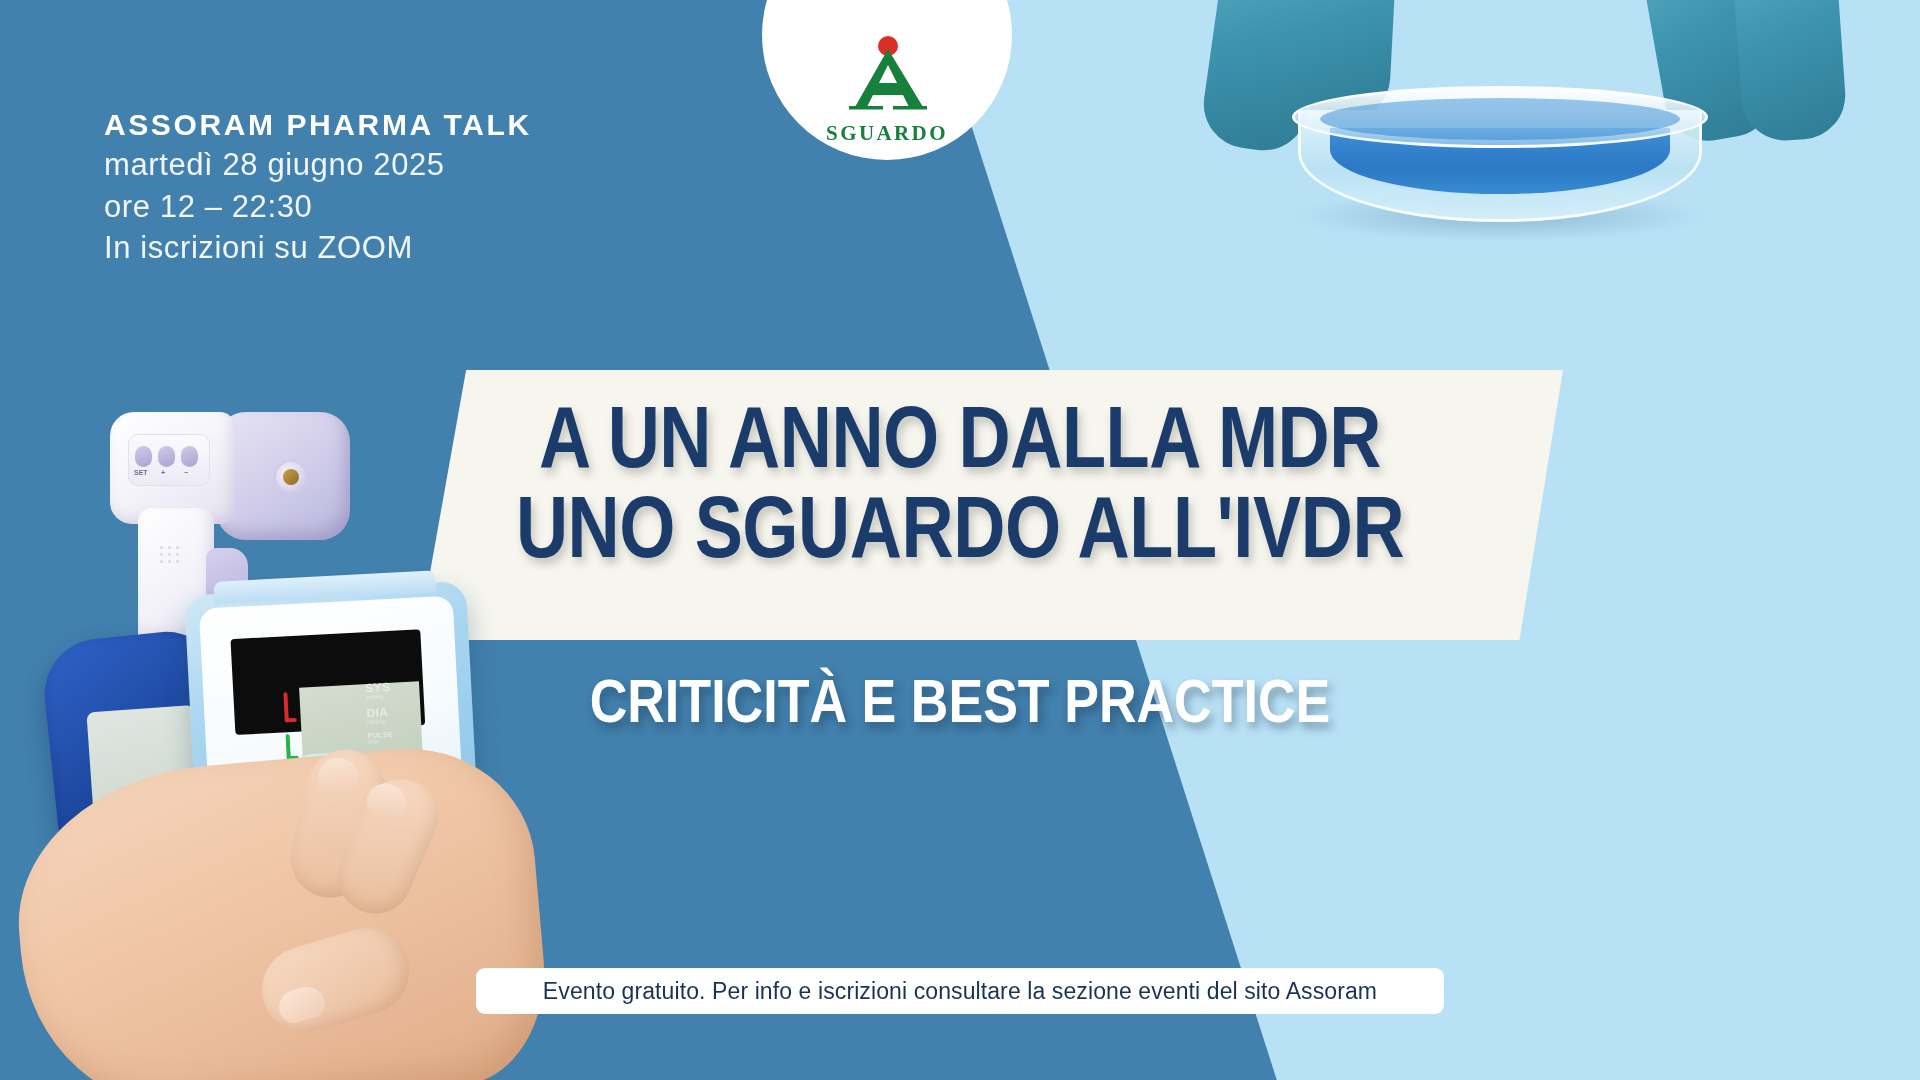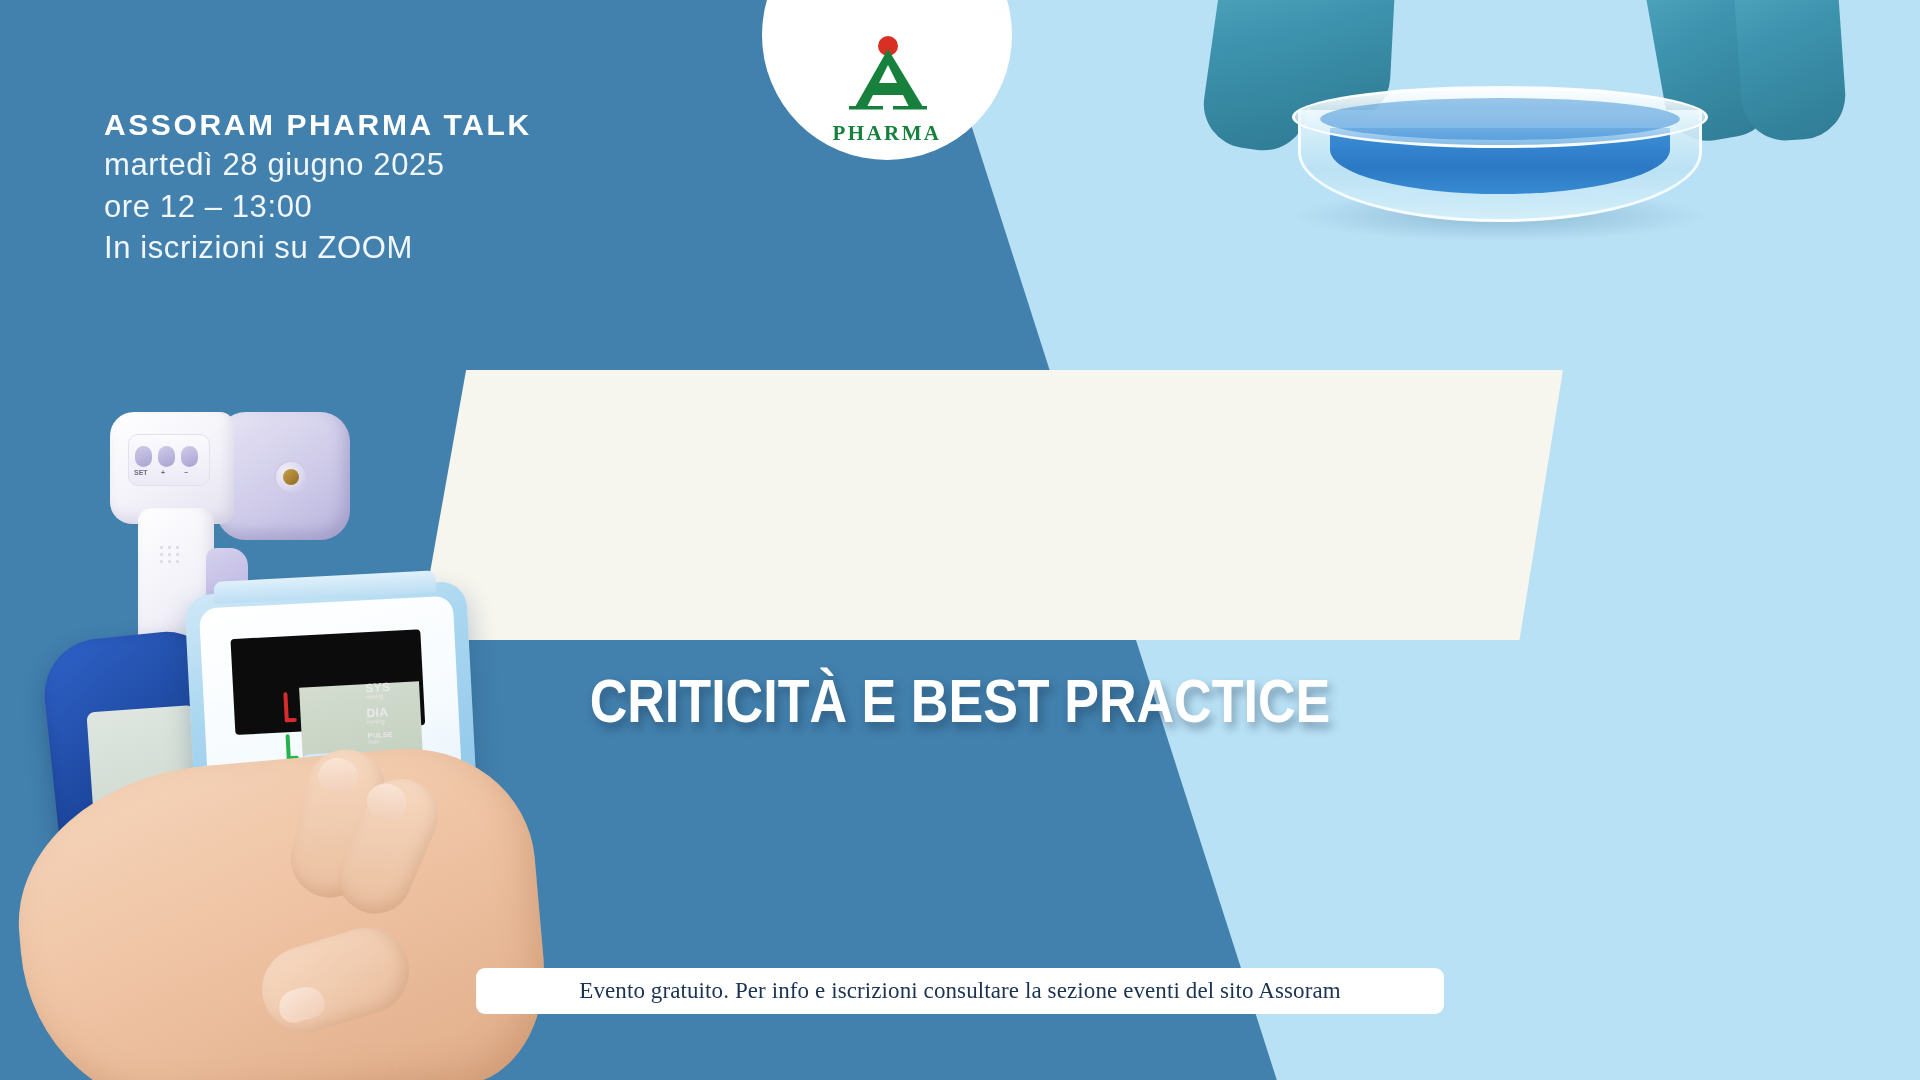--- a/index.html
+++ b/index.html
@@ -65,21 +65,21 @@
     text-shadow: 4px 6px 10px rgba(20,45,70,.40);
   }
 
   
   .footer-pill {
     position:absolute; left:476px; top:968px; width:968px; height:46px;
     background:#ffffff; border-radius:9px; z-index:9;
     display:flex; align-items:center; justify-content:center;
   }
   .footer-text {
-    font-size:23px; font-weight:400; color:#1b3352; letter-spacing:.1px; white-space:nowrap;font-family:Liberation Serif, serif;
+    font-size:23px; font-weight:400; color:#1b3352; letter-spacing:.1px; white-space:nowrap;
   }
 
   
   .petri-scene { position:absolute; left:1180px; top:-40px; width:740px; height:330px; z-index:4; }
   .glove {
     position:absolute; background:linear-gradient(160deg,#63b9cf 0%,#3d93ad 55%,#2f7b94 100%);
     border-radius:44px;
   }
   .glove.g1 { left:35px; top:-60px; width:104px; height:250px; transform:rotate(8deg); }
   .glove.g2 { left:118px; top:-70px; width:96px; height:230px; transform:rotate(3deg); }
@@ -278,21 +278,21 @@
 
   <div class="badge">
     <div class="badge-inner">
       <svg class="logo-mark" viewBox="0 0 112 84">
         <circle cx="57" cy="11" r="10" fill="#d93025"></circle>
         <path d="M57 14 L92 72 L78 72 L57 30 L36 72 L24 72 Z" fill="#17803c"></path>
         <path d="M40 48 L74 48 L80 60 L34 60 Z" fill="#17803c"></path>
         <rect x="18" y="71" width="34" height="3.5" fill="#17803c"></rect>
         <rect x="62" y="71" width="34" height="3.5" fill="#17803c"></rect>
       </svg>
-      <div class="logo-word">PHARMA</div>
+      <div class="logo-word">SGUARDO</div>
     </div>
   </div>
 
   <div class="devices">
 
     <div class="thermo">
       <div class="thermo-head"></div>
       <div class="thermo-body"></div>
       <div class="thermo-panel"></div>
       <div class="t-btn b1"></div>
@@ -360,23 +360,27 @@
       <div class="nail n1"></div>
       <div class="nail n2"></div>
       <div class="finger f3"></div>
       <div class="nail n3"></div>
     </div>
   </div>
 
   <div class="header-block">
     <div class="eyebrow">ASSORAM PHARMA TALK</div>
     <div class="subline">martedì 28 giugno 2025</div>
-    <div class="subline">ore 12 – 13:00</div>
+    <div class="subline">ore 12 – 22:30</div>
     <div class="subline">In iscrizioni su ZOOM</div>
   </div>
 
+  <div class="title-wrap">
+    <div class="title-line">A UN ANNO DALLA MDR</div>
+    <div class="title-line">UNO SGUARDO ALL'IVDR</div>
+  </div>
   <div class="subtitle">CRITICITÀ E BEST PRACTICE</div>
 
   <div class="footer-pill">
     <span class="footer-text">Evento gratuito. Per info e iscrizioni consultare la sezione eventi del sito Assoram</span>
   </div>
 
 </div>
 
 </body></html>

